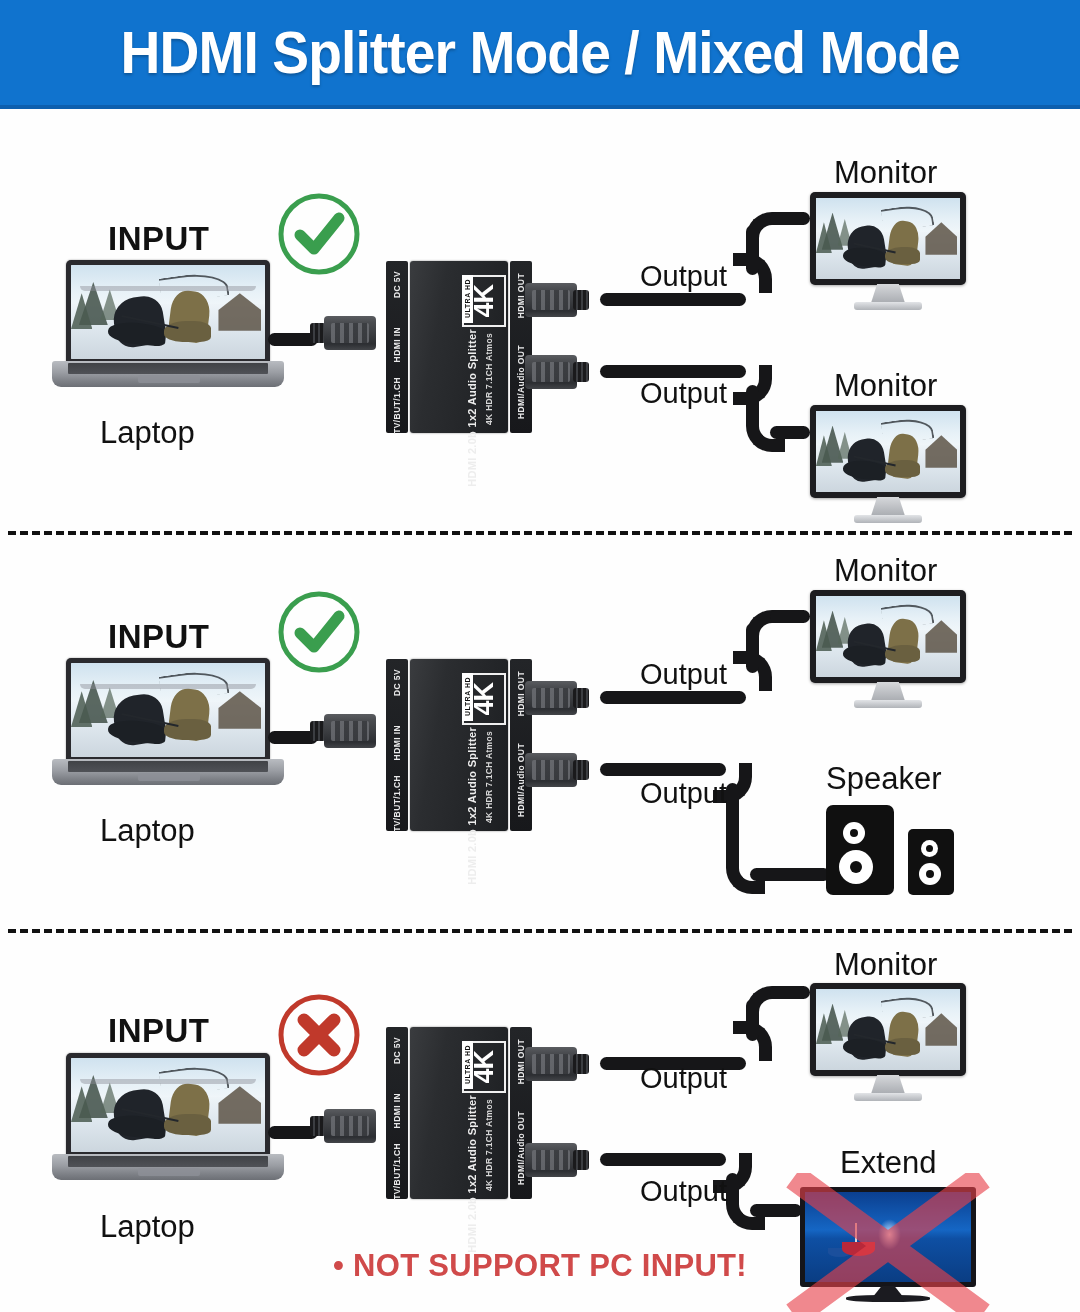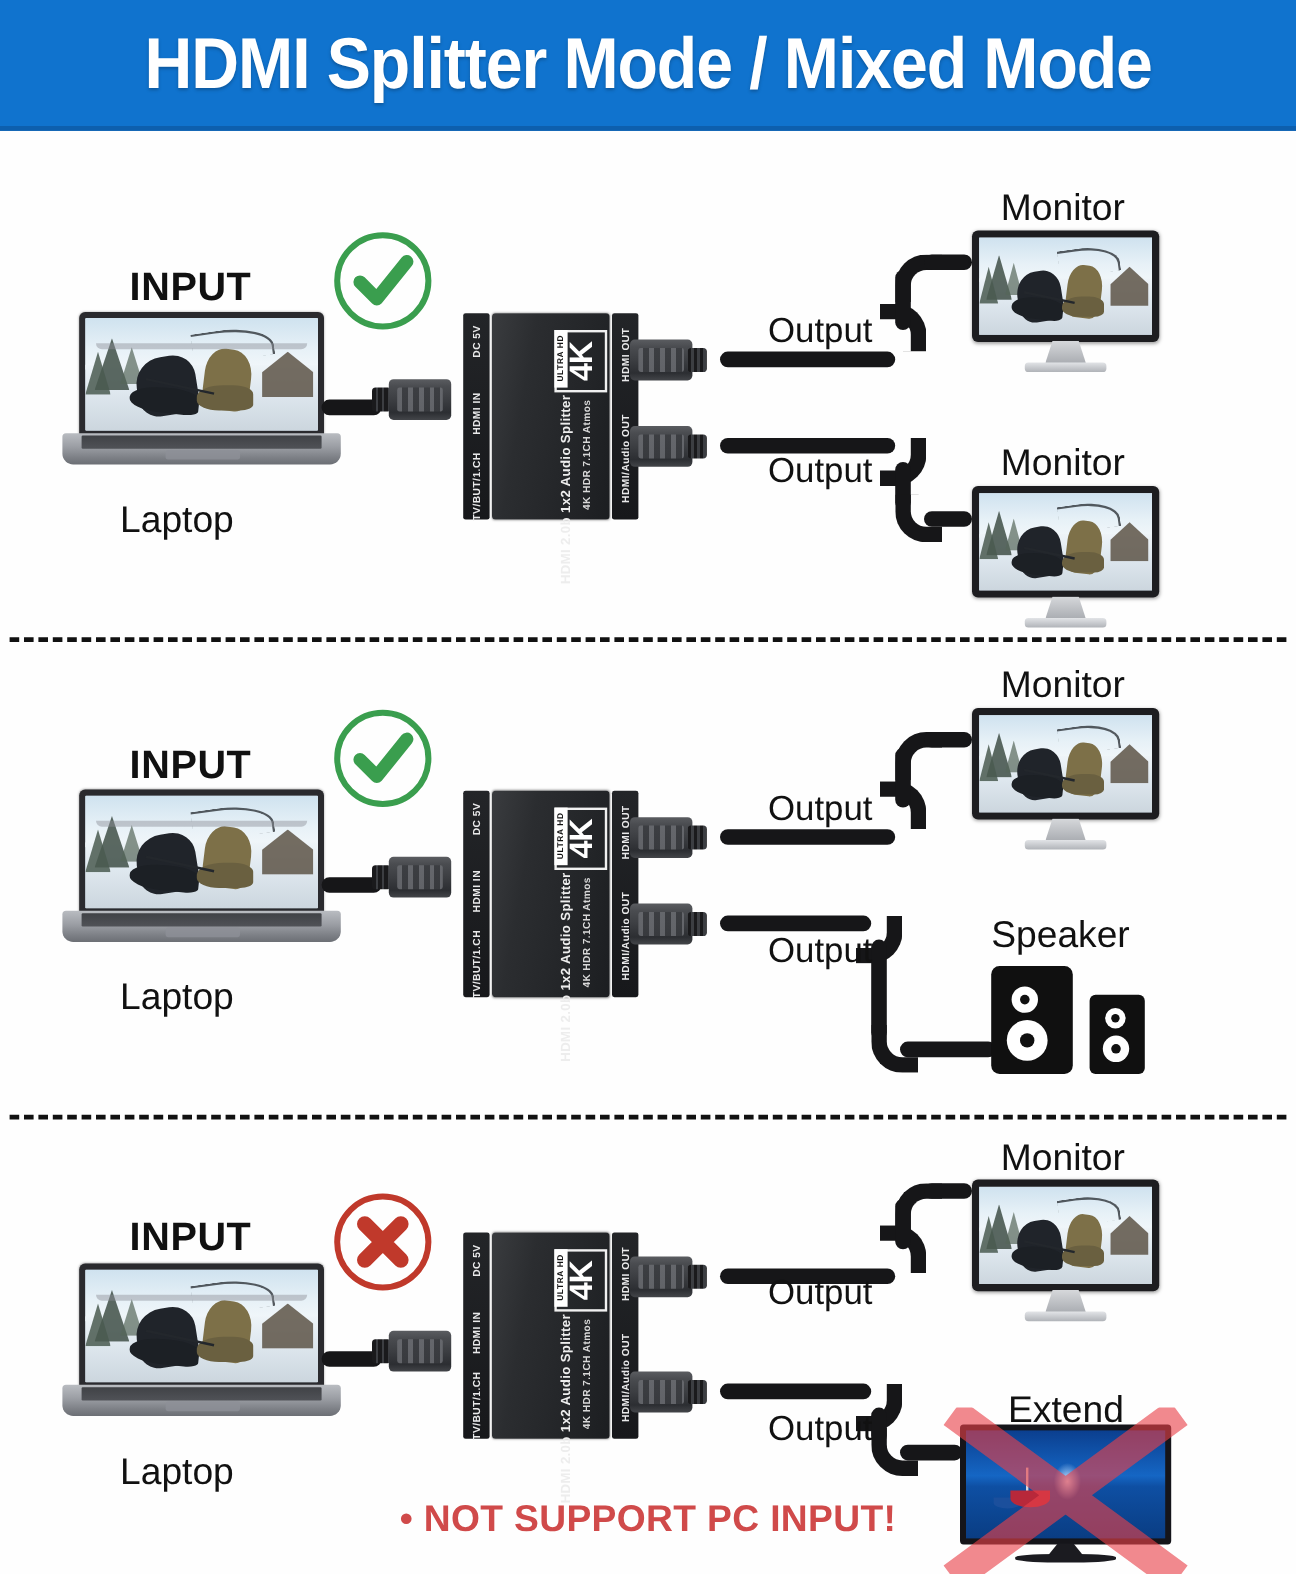--- a/index.html
+++ b/index.html
@@ -597,21 +597,21 @@
     <div class="hdmi-neck" style="left:48px;"></div>
   </div>
   <div class="cable cable-h" style="left:600px;top:206px;width:126px;"></div>
   <div class="bend bend-br" style="left:713px;top:206px;width:26px;height:27px;"></div>
   <div class="cable cable-v" style="left:726px;top:226px;height:30px;"></div>
   <div class="bend bend-bl" style="left:726px;top:243px;width:26px;height:27px;"></div>
   <div class="cable cable-h" style="left:750px;top:257px;width:52px;"></div>
 
   <div class="lbl lbl-out" style="left:640px;top:228px;">Output</div>
 
-  <div class="lbl" style="left:840px;top:210px;z-index:5;">Extend</div>
+  <div class="lbl" style="left:840px;top:198px;z-index:5;">Extend</div>
   <div class="tv" style="left:800px;top:240px;">
     <div class="tv-body">
       <div class="tv-pic">
         <div class="sun"></div>
           <div class="mast"></div>
         <div class="boat2"></div>
           <div class="boat"></div>
       </div>
     </div>
     <div class="tv-neck"></div>

